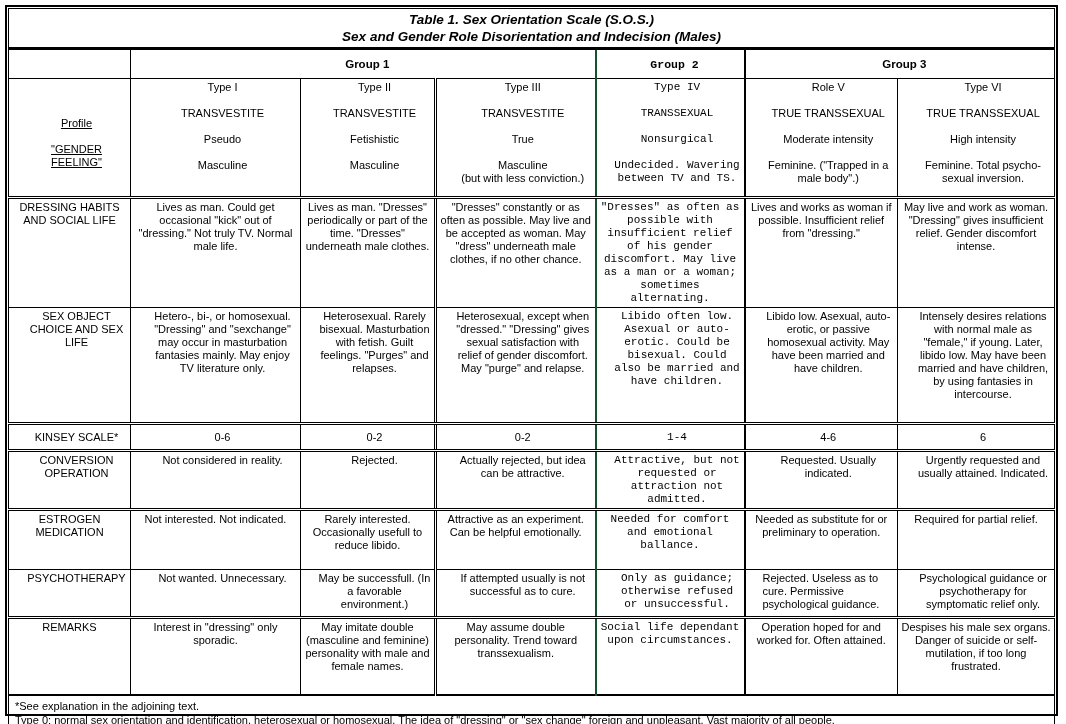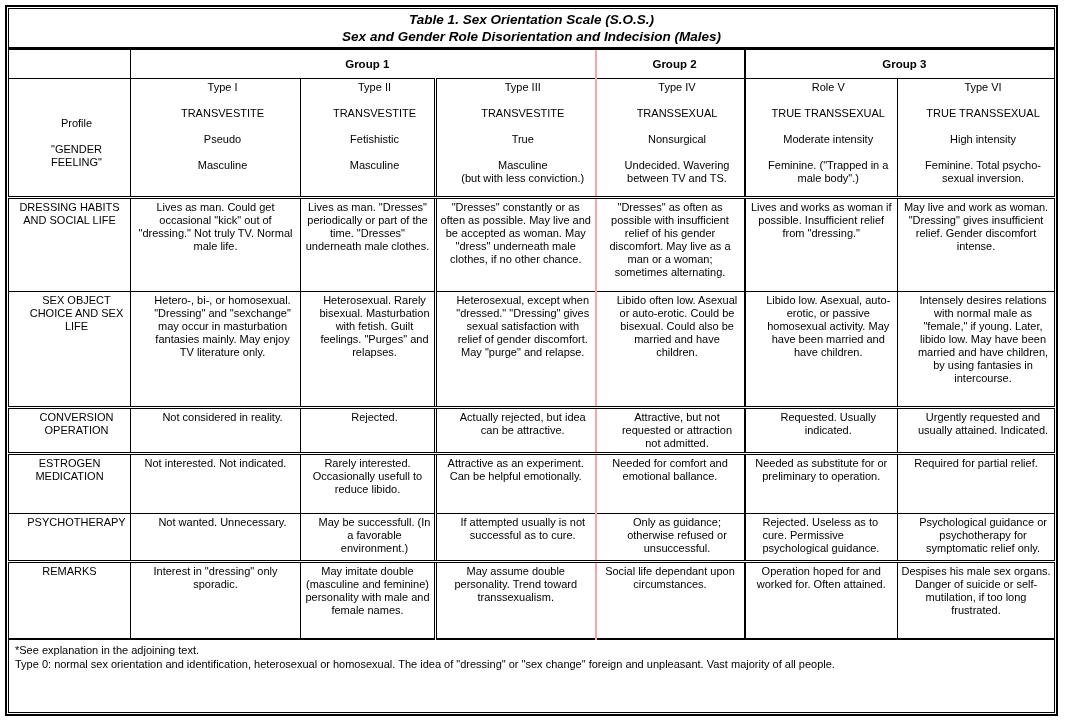--- a/index.html
+++ b/index.html
@@ -9,23 +9,23 @@
          border:2px solid #000;padding:1px;box-sizing:border-box;background:#fff;}
   table.t{width:100%;height:100%;border-collapse:collapse;table-layout:fixed;}
   td{border:1px solid #000;font-size:11px;line-height:13px;text-align:center;
      vertical-align:top;padding:2px 3px;white-space:pre-line;overflow:hidden;
      word-wrap:break-word;}
   tr.titleRow td{border-bottom:3px solid #000;font-weight:bold;font-style:italic;
      font-size:13.5px;line-height:17px;vertical-align:middle;white-space:normal;}
   tr.groupRow td{vertical-align:middle;font-weight:bold;font-size:11.5px;padding-left:12px;}
   tr.dblB > td{border-bottom:3px double #000;padding-left:17px;}
   td.dblL{border-left:3px double #000;}
-  td.g2{border-left:2px solid #fca5a5;}
+  td.g2{border-left:2px solid #14532d;font-family:Liberation Mono, monospace;}
   td.g3{border-left:2px solid #000;}
-  td.profLbl{padding-top:38px;}
+  td.profLbl{padding-top:38px;text-decoration:underline;}
   tr.kinseyRow td{vertical-align:middle;}
   td.alignL{text-align:left;}
   td.foot{border-top:2px solid #000;text-align:left;white-space:normal;
      padding:3px 6px;font-size:11px;line-height:14px;vertical-align:top;margin-left:30px;}
 </style>
 </head>
 <body>
 
 <div class="page">
   <div class="frame">
@@ -117,20 +117,29 @@
       <tr class="dblB" style="height:116px">
         <td>SEX OBJECT CHOICE AND SEX LIFE</td>
         <td>Hetero-, bi-, or homosexual. "Dressing" and "sexchange" may occur in masturbation fantasies mainly. May enjoy TV literature only.</td>
         <td>Heterosexual. Rarely bisexual. Masturbation with fetish. Guilt feelings. "Purges" and relapses.</td>
         <td class="dblL">Heterosexual, except when "dressed." "Dressing" gives sexual satisfaction with relief of gender discomfort. May "purge" and relapse.</td>
         <td class="g2">Libido often low. Asexual or auto-erotic. Could be bisexual. Could also be married and have children.</td>
         <td class="g3">Libido low. Asexual, auto-erotic, or passive homosexual activity. May have been married and have children.</td>
         <td>Intensely desires relations with normal male as "female," if young. Later, libido low. May have been married and have children, by using fantasies in intercourse.</td>
       </tr>
 
+      <tr class="dblB kinseyRow" style="height:27px">
+        <td>KINSEY SCALE*</td>
+        <td>0-6</td>
+        <td>0-2</td>
+        <td class="dblL">0-2</td>
+        <td class="g2">1-4</td>
+        <td class="g3">4-6</td>
+        <td>6</td>
+      </tr>
 
       <tr class="dblB" style="height:44px">
         <td>CONVERSION OPERATION</td>
         <td>Not considered in reality.</td>
         <td>Rejected.</td>
         <td class="dblL">Actually rejected, but idea can be attractive.</td>
         <td class="g2">Attractive, but not requested or attraction not admitted.</td>
         <td class="g3">Requested. Usually indicated.</td>
         <td>Urgently requested and usually attained. Indicated.</td>
       </tr>

